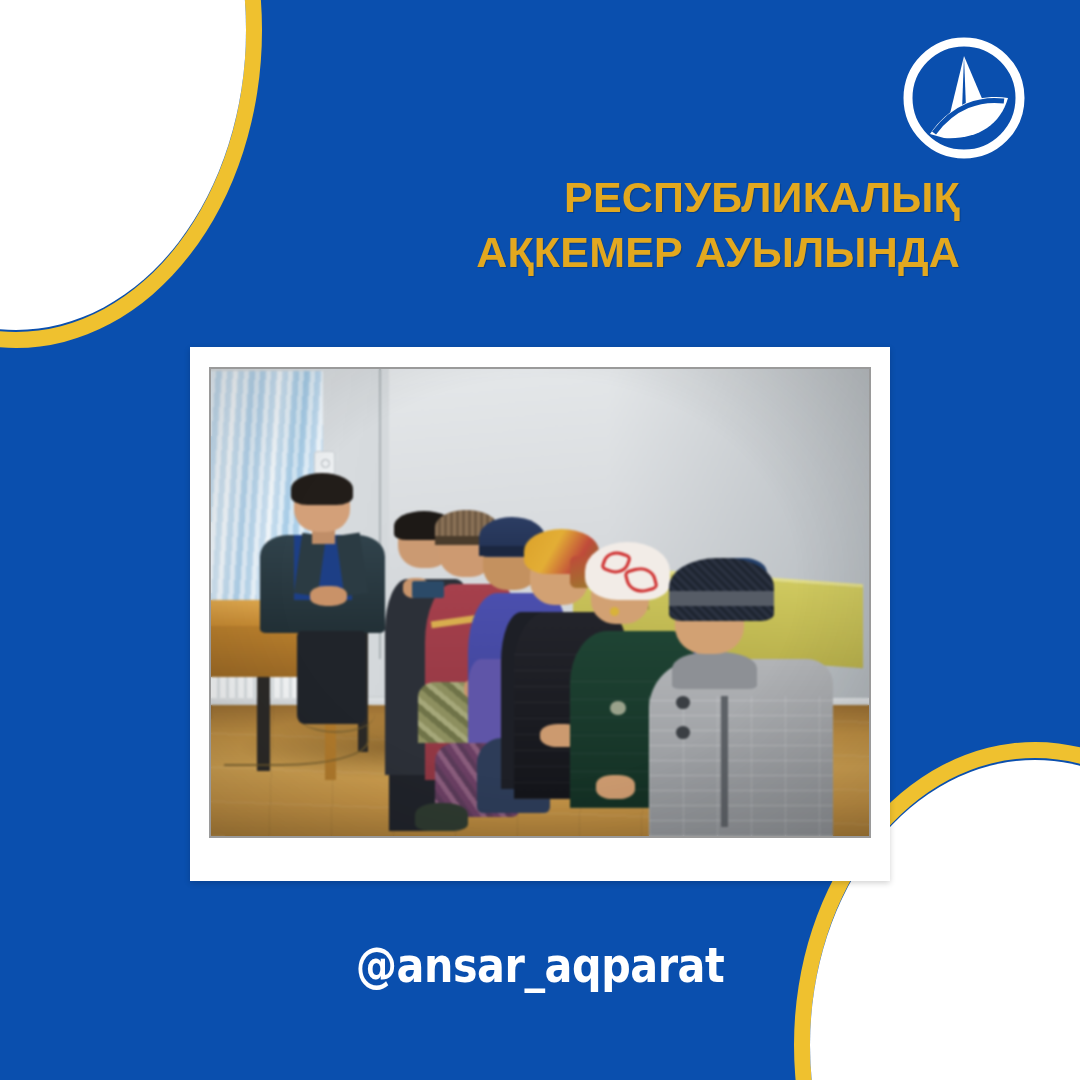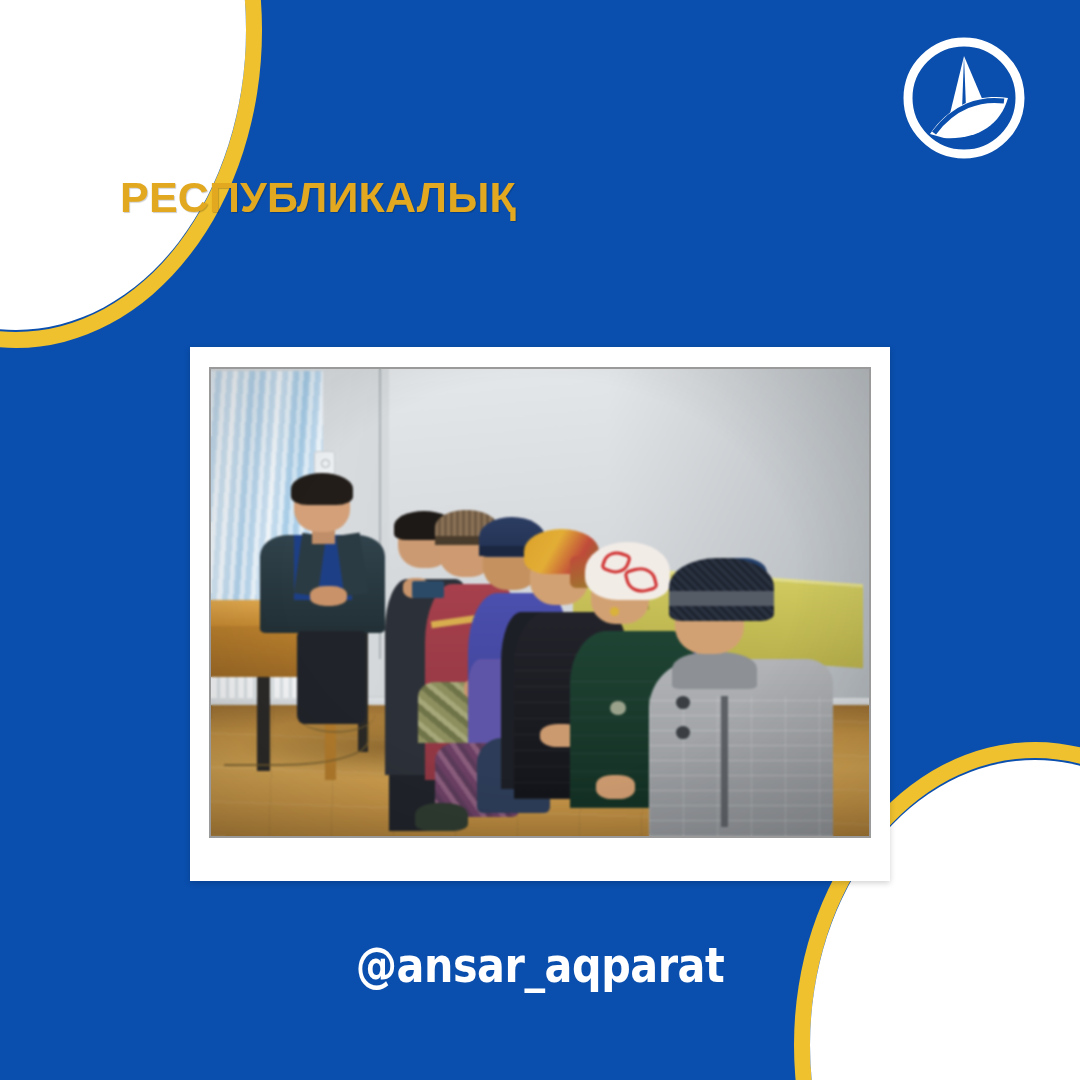--- a/index.html
+++ b/index.html
@@ -62,21 +62,21 @@
     letter-spacing:1px;
     line-height:1;
     margin-top:4px;
     text-shadow:0 1px 2px rgba(0,0,0,.25);
   }
 
   
   .title{
     position:absolute; left:0; right:0; top:170px;
     z-index:5;
-    text-align:left;
+    text-align:right;
     color:#E2A81F;
     font-weight:700;
     font-size:43px;
     line-height:1.29;
     letter-spacing:.2px;
     padding:0 120px;
     text-shadow:1px 1px 1px rgba(0,0,0,.20);
   }
   .title .ln{ display:block; white-space:nowrap; }
 
@@ -379,20 +379,21 @@
       <circle cx="64" cy="64" r="56" fill="none" stroke="#FFFFFF" stroke-width="9"></circle>
       <path d="M64 22 L46 96 L62 76 L64 22 Z" fill="#FFFFFF"></path>
       <path d="M64 22 L86 74 L66 74 L64 22 Z" fill="#FFFFFF"></path>
       <path d="M30 100 C52 68 82 60 108 64 C100 92 76 106 44 104 Z" fill="#FFFFFF"></path>
       <path d="M34 99 C54 72 80 64 104 67" fill="none" stroke="#0A4FAE" stroke-width="5"></path>
     </svg>
   </div>
 
   <div class="title">
     <span class="ln">РЕСПУБЛИКАЛЫҚ</span>
+    <span class="ln">АҚКЕМЕР АУЫЛЫНДА</span>
   </div>
 
   <div class="photo-card">
     <div class="photo-inner">
       <div class="scene">
 
         <div class="wall-back"></div>
         <div class="wall-left"></div>
         <div class="wall-corner"></div>
         <div class="wall-shadow"></div>

